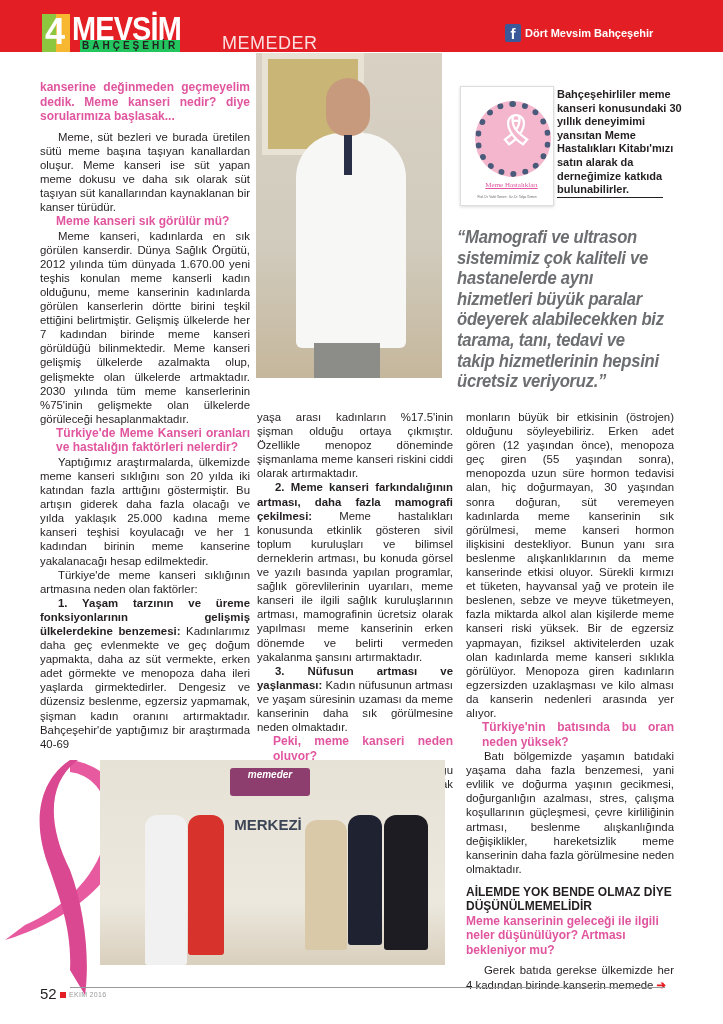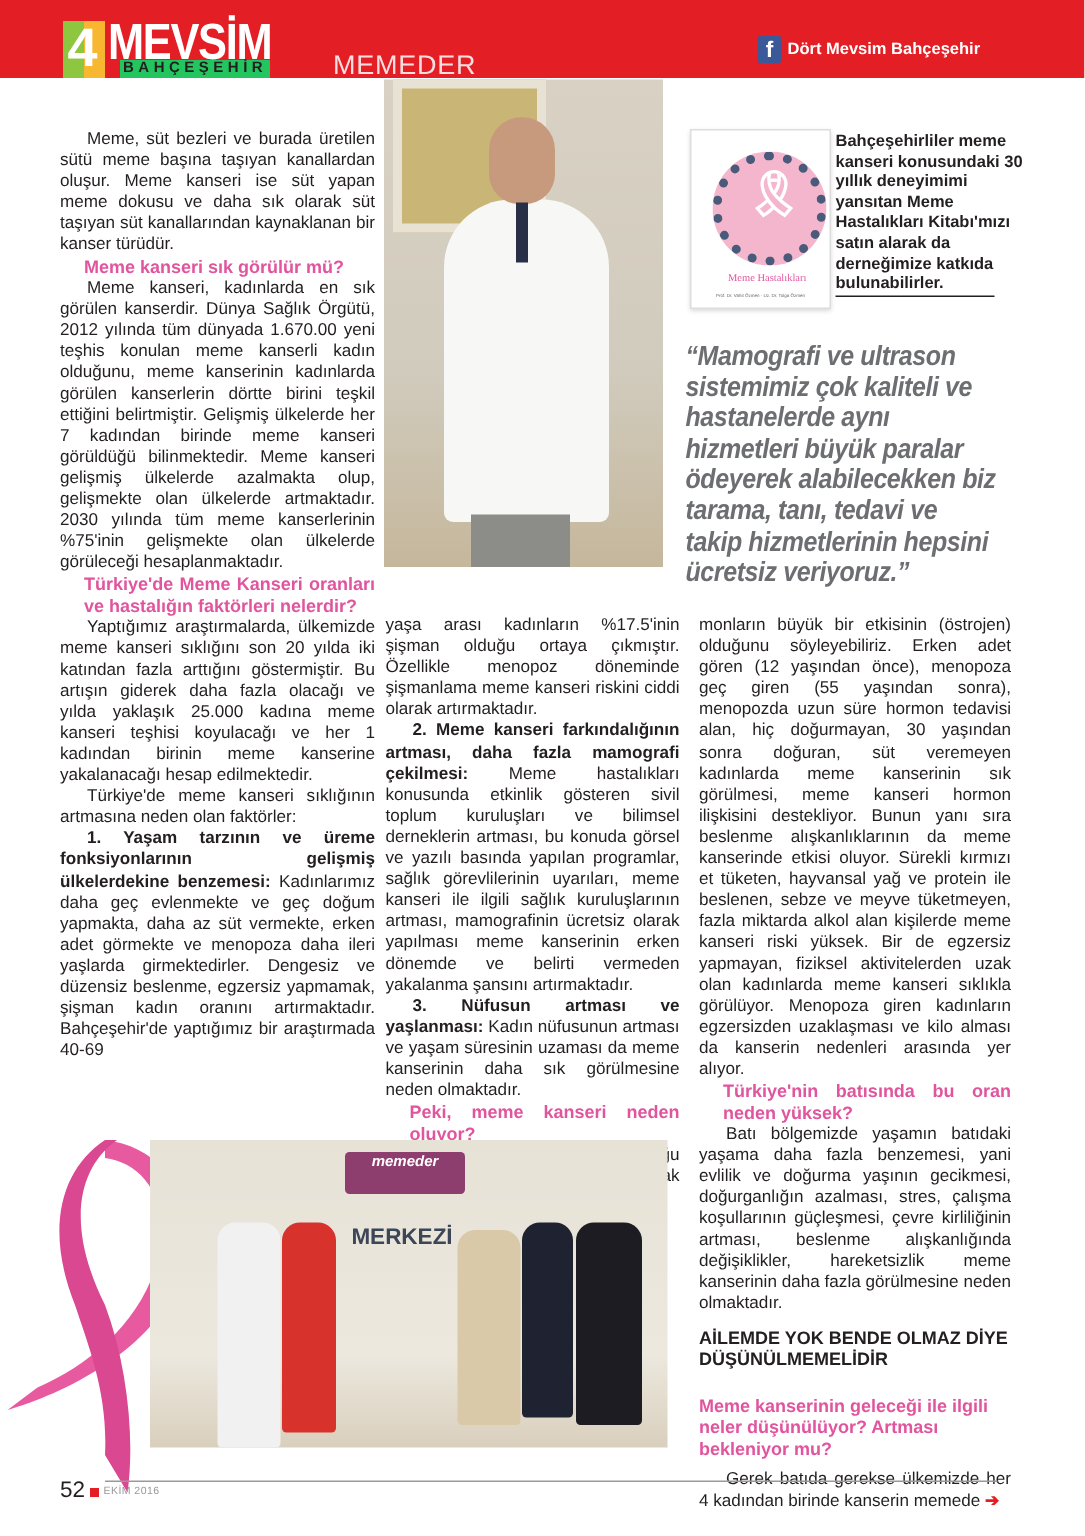--- a/index.html
+++ b/index.html
@@ -29,21 +29,21 @@
   
   #doctor-photo{left:256px;top:53px;width:186px;height:325px;background:linear-gradient(180deg,#d9d2c4 0%,#d1cbbd 60%,#c5b79c 100%);overflow:hidden;}
   .painting{position:absolute;left:6px;top:0;width:90px;height:90px;background:#c9b676;border:6px solid #e8e2d4;}
   .coat{position:absolute;left:40px;top:80px;width:110px;height:215px;background:#f7f7f5;border-radius:45px 45px 6px 6px;}
   .head{position:absolute;left:70px;top:25px;width:44px;height:58px;background:#c89a7d;border-radius:22px 22px 20px 20px;}
   .pants{position:absolute;left:58px;top:290px;width:66px;height:40px;background:#8c8c88;}
   .tie{position:absolute;left:88px;top:82px;width:8px;height:40px;background:#2a2f48;}
   #book-image{left:460px;top:86px;width:92px;height:118px;background:#fff;border:1px solid #ddd;box-shadow:0 1px 3px rgba(0,0,0,0.15);}
   .book-circle{position:absolute;left:14px;top:14px;width:64px;height:64px;border-radius:50%;background:#f3b6cc;border:6px dotted #4a5a7a;}
   .book-ribbon{position:absolute;left:36px;top:28px;color:#fff;font:bold 30px/30px "DejaVu Sans",sans-serif;}
-  .book-title{position:absolute;left:0;width:101px;top:94px;text-align:center;font:7px/9px "Liberation Serif",serif;color:#e0559e;}
+  .book-title{position:absolute;left:0;width:101px;top:94px;text-align:center;font:7px/9px "Liberation Serif",serif;color:#e0559e;text-decoration:underline;}
   .book-authors{position:absolute;left:4px;width:84px;top:108px;font:3px/4px "Liberation Sans",sans-serif;color:#666;text-align:center;}
   #book-caption{left:557px;top:88px;width:135px;font:bold 11px/13.6px "Liberation Sans",sans-serif;color:#231f20;}
   #book-rule{left:557px;top:197px;width:106px;height:1px;background:#231f20;}
   #pull-quote{left:457px;top:227px;width:230px;font:italic bold 18.5px/20.6px "Liberation Sans",sans-serif;color:#6d6e71;letter-spacing:-0.3px;transform:scaleX(0.9);transform-origin:left;}
   #ribbon{left:0;top:760px;width:160px;height:235px;}
   #group-photo{left:100px;top:760px;width:345px;height:205px;background:linear-gradient(180deg,#e6e2d6 0%,#ece8de 70%,#d9cfbd 100%);overflow:hidden;}
   .wall-sign{position:absolute;left:115px;top:55px;width:110px;text-align:center;color:#3d4656;font:bold 15px/19px "Liberation Sans",sans-serif;}
   .sign-logo{position:absolute;left:130px;top:8px;width:80px;height:28px;background:#8d3d6e;color:#fff;font:bold italic 10px/14px "Liberation Sans",sans-serif;text-align:center;border-radius:3px;}
   .person{position:absolute;border-radius:12px 12px 3px 3px;}
   
@@ -64,20 +64,21 @@
   <div class="logo-word">MEVSİM</div>
   <div class="logo-sub">BAHÇEŞEHİR</div>
 </div>
 <div id="section-title" class="abs">MEMEDER</div>
 <div id="fb-block" class="abs">
   <div class="fb-icon">f</div>
   <span class="fb-text">Dört Mevsim Bahçeşehir</span>
 </div>
 
 <div id="col1" class="abs col">
+  <p class="pink">kanserine değinmeden geçmeyelim dedik. Meme kanseri nedir? diye sorularımıza başlasak...</p>
   <p class="ind" style="margin-top:6px">Meme, süt bezleri ve burada üretilen sütü meme başına taşıyan kanallardan oluşur. Meme kanseri ise süt yapan meme dokusu ve daha sık olarak süt taşıyan süt kanallarından kaynaklanan bir kanser türüdür.</p>
   <p class="pink pinkh">Meme kanseri sık görülür mü?</p>
   <p class="ind">Meme kanseri, kadınlarda en sık görülen kanserdir. Dünya Sağlık Örgütü, 2012 yılında tüm dünyada 1.670.00 yeni teşhis konulan meme kanserli kadın olduğunu, meme kanserinin kadınlarda görülen kanserlerin dörtte birini teşkil ettiğini belirtmiştir. Gelişmiş ülkelerde her 7 kadından birinde meme kanseri görüldüğü bilinmektedir. Meme kanseri gelişmiş ülkelerde azalmakta olup, gelişmekte olan ülkelerde artmaktadır. 2030 yılında tüm meme kanserlerinin %75'inin gelişmekte olan ülkelerde görüleceği hesaplanmaktadır.</p>
   <p class="pink pinkh">Türkiye'de Meme Kanseri oranları ve hastalığın faktörleri nelerdir?</p>
   <p class="ind">Yaptığımız araştırmalarda, ülkemizde meme kanseri sıklığını son 20 yılda iki katından fazla arttığını göstermiştir. Bu artışın giderek daha fazla olacağı ve yılda yaklaşık 25.000 kadına meme kanseri teşhisi koyulacağı ve her 1 kadından birinin meme kanserine yakalanacağı hesap edilmektedir.</p>
   <p class="ind">Türkiye'de meme kanseri sıklığının artmasına neden olan faktörler:</p>
   <p class="ind"><span class="bold">1. Yaşam tarzının ve üreme fonksiyonlarının gelişmiş ülkelerdekine benzemesi:</span><span> Kadınlarımız daha geç evlenmekte ve geç doğum yapmakta, daha az süt vermekte, erken adet görmekte ve menopoza daha ileri yaşlarda girmektedirler. Dengesiz ve düzensiz beslenme, egzersiz yapmamak, şişman kadın oranını artırmaktadır. Bahçeşehir'de yaptığımız bir araştırmada 40-69</span></p>
 </div>
 
 <div id="doctor-photo" class="abs">
@@ -104,21 +105,21 @@
   <p class="ind"><span class="bold">2. Meme kanseri farkındalığının artması, daha fazla mamografi çekilmesi:</span><span> Meme hastalıkları konusunda etkinlik gösteren sivil toplum kuruluşları ve bilimsel derneklerin artması, bu konuda görsel ve yazılı basında yapılan programlar, sağlık görevlilerinin uyarıları, meme kanseri ile ilgili sağlık kuruluşlarının artması, mamografinin ücretsiz olarak yapılması meme kanserinin erken dönemde ve belirti vermeden yakalanma şansını artırmaktadır.</span></p>
   <p class="ind"><span class="bold">3. Nüfusun artması ve yaşlanması:</span><span> Kadın nüfusunun artması ve yaşam süresinin uzaması da meme kanserinin daha sık görülmesine neden olmaktadır.</span></p>
   <p class="pink pinkh">Peki, meme kanseri neden oluyor?</p>
   <p class="ind">Meme kanserinin neden olduğu henüz kesin olarak bilinmiyor. Ancak bunda hor-</p>
 </div>
 
 <div id="col3" class="abs col">
   <p>monların büyük bir etkisinin (östrojen) olduğunu söyleyebiliriz.  Erken adet gören (12 yaşından önce), menopoza geç giren (55 yaşından sonra), menopozda uzun süre hormon tedavisi alan, hiç doğurmayan, 30 yaşından sonra doğuran, süt veremeyen kadınlarda meme kanserinin sık görülmesi, meme kanseri hormon ilişkisini destekliyor. Bunun yanı sıra beslenme alışkanlıklarının da meme kanserinde etkisi oluyor. Sürekli kırmızı et tüketen, hayvansal yağ ve protein ile beslenen, sebze ve meyve tüketmeyen, fazla miktarda alkol alan kişilerde meme kanseri riski yüksek. Bir de egzersiz yapmayan, fiziksel aktivitelerden uzak olan kadınlarda meme kanseri sıklıkla görülüyor. Menopoza giren kadınların egzersizden uzaklaşması ve kilo alması da kanserin nedenleri arasında yer alıyor.</p>
   <p class="pink pinkh">Türkiye'nin batısında bu oran neden yüksek?</p>
   <p class="ind">Batı bölgemizde yaşamın batıdaki yaşama daha fazla benzemesi, yani evlilik ve doğurma yaşının gecikmesi, doğurganlığın azalması, stres, çalışma koşullarının güçleşmesi, çevre kirliliğinin artması, beslenme alışkanlığında değişiklikler, hareketsizlik meme kanserinin daha fazla görülmesine neden olmaktadır.</p>
-  <p class="bold" style="margin:9px 0 16px;font-size:12px;line-height:14.5px;text-align:left">AİLEMDE YOK BENDE OLMAZ DİYE DÜŞÜNÜLMEMELİDİR</p>
+  <p class="bold" style="margin:9px 0 0;font-size:12px;line-height:14.5px;text-align:left">AİLEMDE YOK BENDE OLMAZ DİYE DÜŞÜNÜLMEMELİDİR</p>
   <p class="pink" style="margin:0 0 6px;text-align:left">Meme kanserinin geleceği ile ilgili neler düşünülüyor? Artması bekleniyor mu?</p>
   <p class="ind"><span>Gerek batıda gerekse ülkemizde her 4 kadından birinde kanserin memede</span> <span class="arrow">➔</span></p>
 </div>
 
 <svg id="ribbon" class="abs" viewBox="0 0 160 235">
   <path d="M70 0 C110 5 135 40 120 90 C105 140 40 170 5 180 L25 165 C60 150 95 120 105 80 C115 40 95 15 70 12 Z" fill="#e85aa0"></path>
   <path d="M78 0 C50 20 45 60 70 110 C85 150 90 200 85 235 L70 210 C72 170 60 140 50 110 C30 60 40 20 70 0 Z" fill="#d94891"></path>
 </svg>
 
 <div id="group-photo" class="abs">

